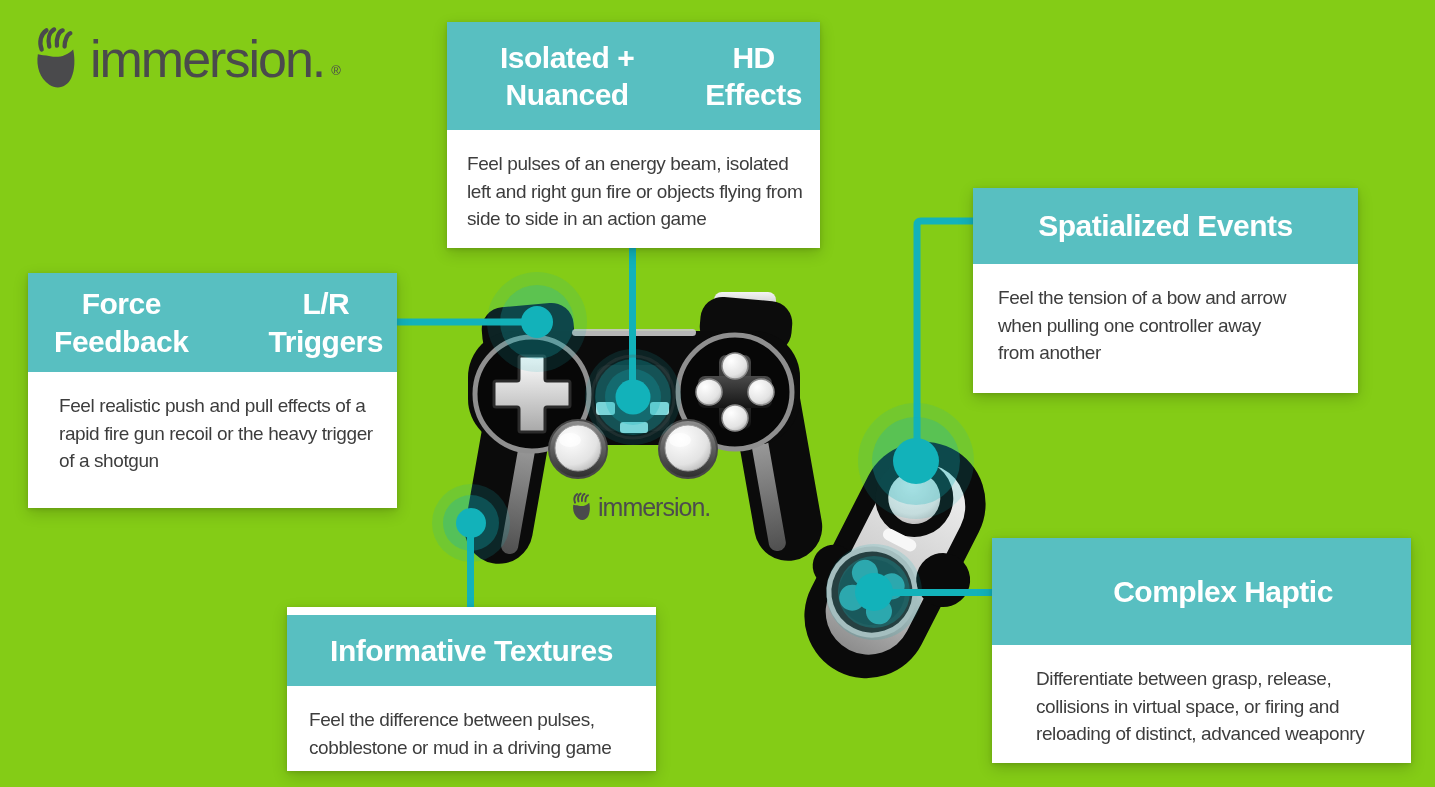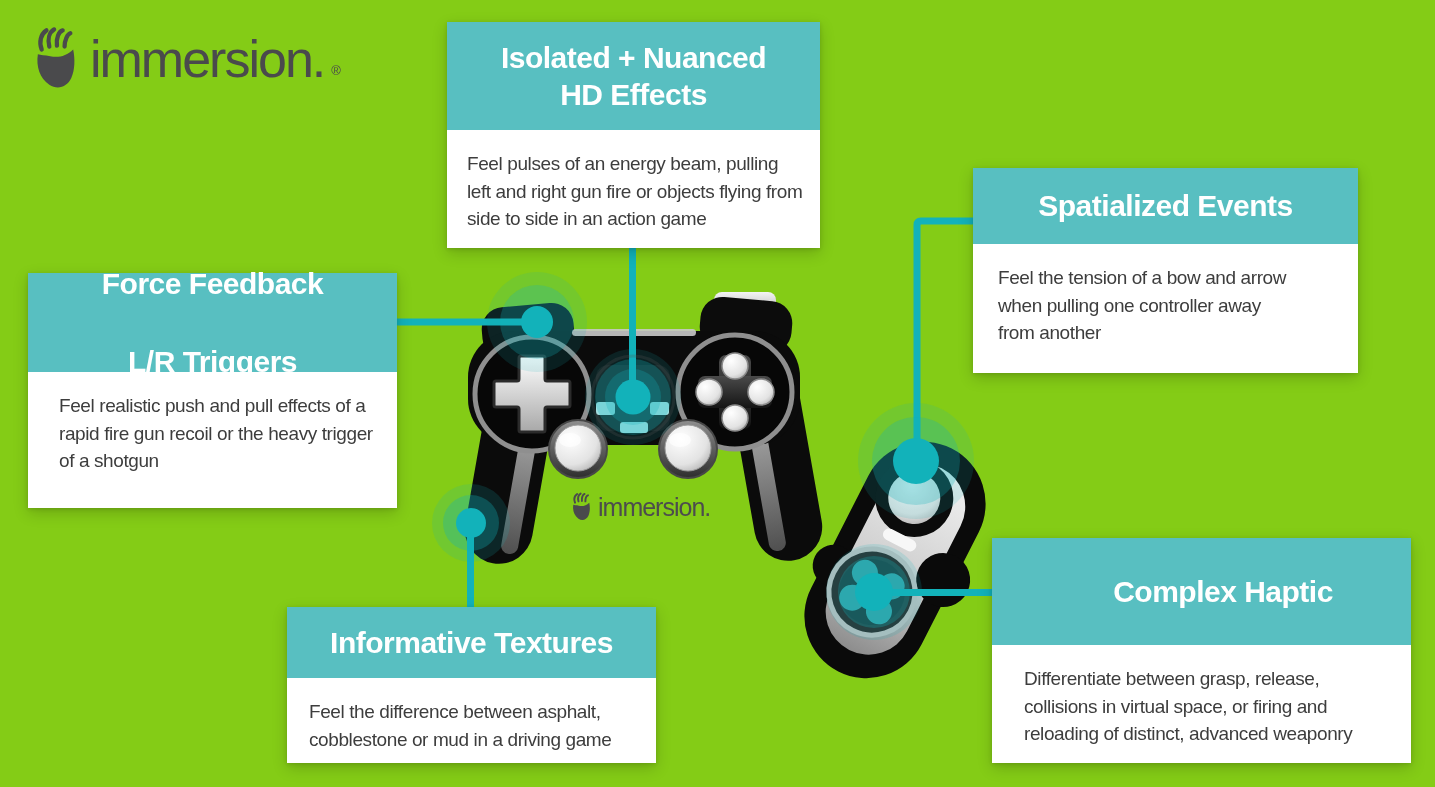--- a/index.html
+++ b/index.html
@@ -20,44 +20,44 @@
   .pad-logo{position:absolute;left:572px;top:491px;z-index:2;display:flex;align-items:center;gap:7px;}
   .pad-logo .hand{width:19px;height:32px;}
   .pad-logo .wordmark{font-size:25px;letter-spacing:-1px;color:#4c4c4e;}
   
   .callout{
     position:absolute;z-index:2;background:#fff;
     box-shadow:0 5px 14px rgba(0,0,0,.18),0 1px 4px rgba(0,0,0,.12);
   }
   .callout-header{
     background:var(--accent-teal);color:#fff;font-weight:bold;font-size:30px;
-    letter-spacing:-0.5px;display:flex;flex-direction:column;justify-content:center;
+    letter-spacing:-0.5px;display:flex;flex-direction:row;justify-content:center;
     align-items:center;text-align:center;line-height:1.25;
   }
   .callout-body{
     font-size:19px;letter-spacing:-0.4px;color:var(--body-text);line-height:1.45;
     padding:20px 16px 20px 20px;box-sizing:border-box;
   }
   .callout-body p{margin:0;}
   .c-isolated{left:447px;top:22px;width:373px;}
   .c-isolated .callout-header{height:108px;}
   .c-isolated .callout-body{height:118px;}
-  .c-spatialized{left:973px;top:168px;width:385px;}
+  .c-spatialized{left:973px;top:188px;width:385px;}
   .c-spatialized .callout-header{height:76px;}
   .c-spatialized .callout-body{height:129px;padding-left:25px;}
   .c-spatialized .callout-body p{max-width:296px;}
   .c-force{left:28px;top:273px;width:369px;}
   .c-force .callout-header{height:99px;gap:40px;}
   .c-force .callout-body{height:136px;padding-left:31px;}
   .c-informative{left:287px;top:607px;width:369px;}
-  .c-informative .callout-header{height:71px;}
+  .c-informative .callout-header{height:71px;margin-top:8px;}
   .c-informative .callout-body{height:85px;padding-left:22px;}
   .c-complex{left:992px;top:538px;width:419px;}
   .c-complex .callout-header{height:107px;padding-left:43px;}
-  .c-complex .callout-body{height:118px;padding-left:32px;}
+  .c-complex .callout-body{height:118px;padding-left:44px;}
   
   .teal-line{stroke:var(--line-teal);stroke-width:7;fill:none;}
   .teal-dot{fill:var(--line-teal);}
   .glow{fill:var(--line-teal);}
   .hand-path{fill:var(--logo-gray);}
   .hand-finger{stroke:var(--logo-gray);fill:none;stroke-linecap:round;}
 </style>
 </head>
 <body>
 
@@ -214,21 +214,21 @@
     </svg>
     <span class="wordmark">immersion.</span>
   </div>
 
   <div class="callout c-isolated">
     <div class="callout-header">
       <span>Isolated + Nuanced</span>
       <span>HD Effects</span>
     </div>
     <div class="callout-body">
-      <p>Feel pulses of an energy beam, pulling left and right gun fire or objects flying from side to side in an action game</p>
+      <p>Feel pulses of an energy beam, isolated left and right gun fire or objects flying from side to side in an action game</p>
     </div>
   </div>
 
   <div class="callout c-spatialized">
     <div class="callout-header">
       <span>Spatialized Events</span>
       <span></span>
     </div>
     <div class="callout-body">
       <p>Feel the tension of a bow and arrow when pulling one controller away from another</p>
@@ -244,21 +244,21 @@
       <p>Feel realistic push and pull effects of a rapid fire gun recoil or the heavy trigger of a shotgun</p>
     </div>
   </div>
 
   <div class="callout c-informative">
     <div class="callout-header">
       <span>Informative Textures</span>
       <span></span>
     </div>
     <div class="callout-body">
-      <p>Feel the difference between asphalt, cobblestone or mud in a driving game</p>
+      <p>Feel the difference between pulses, cobblestone or mud in a driving game</p>
     </div>
   </div>
 
   <div class="callout c-complex">
     <div class="callout-header">
       <span>Complex Haptic</span>
     </div>
     <div class="callout-body">
       <p>Differentiate between grasp, release, collisions in virtual space, or firing and reloading of distinct, advanced weaponry</p>
     </div>

